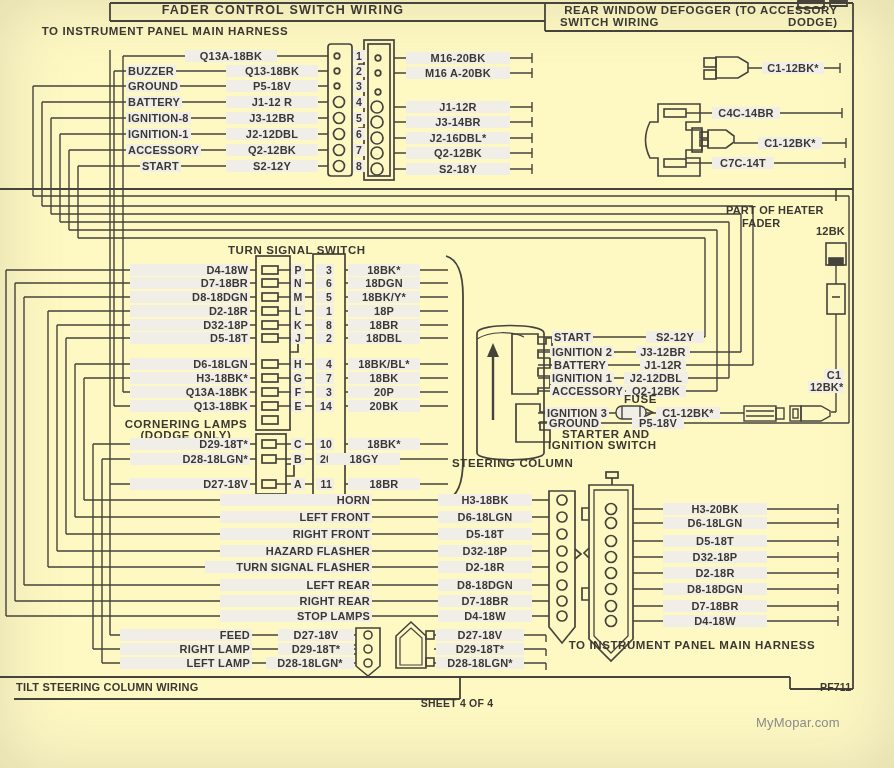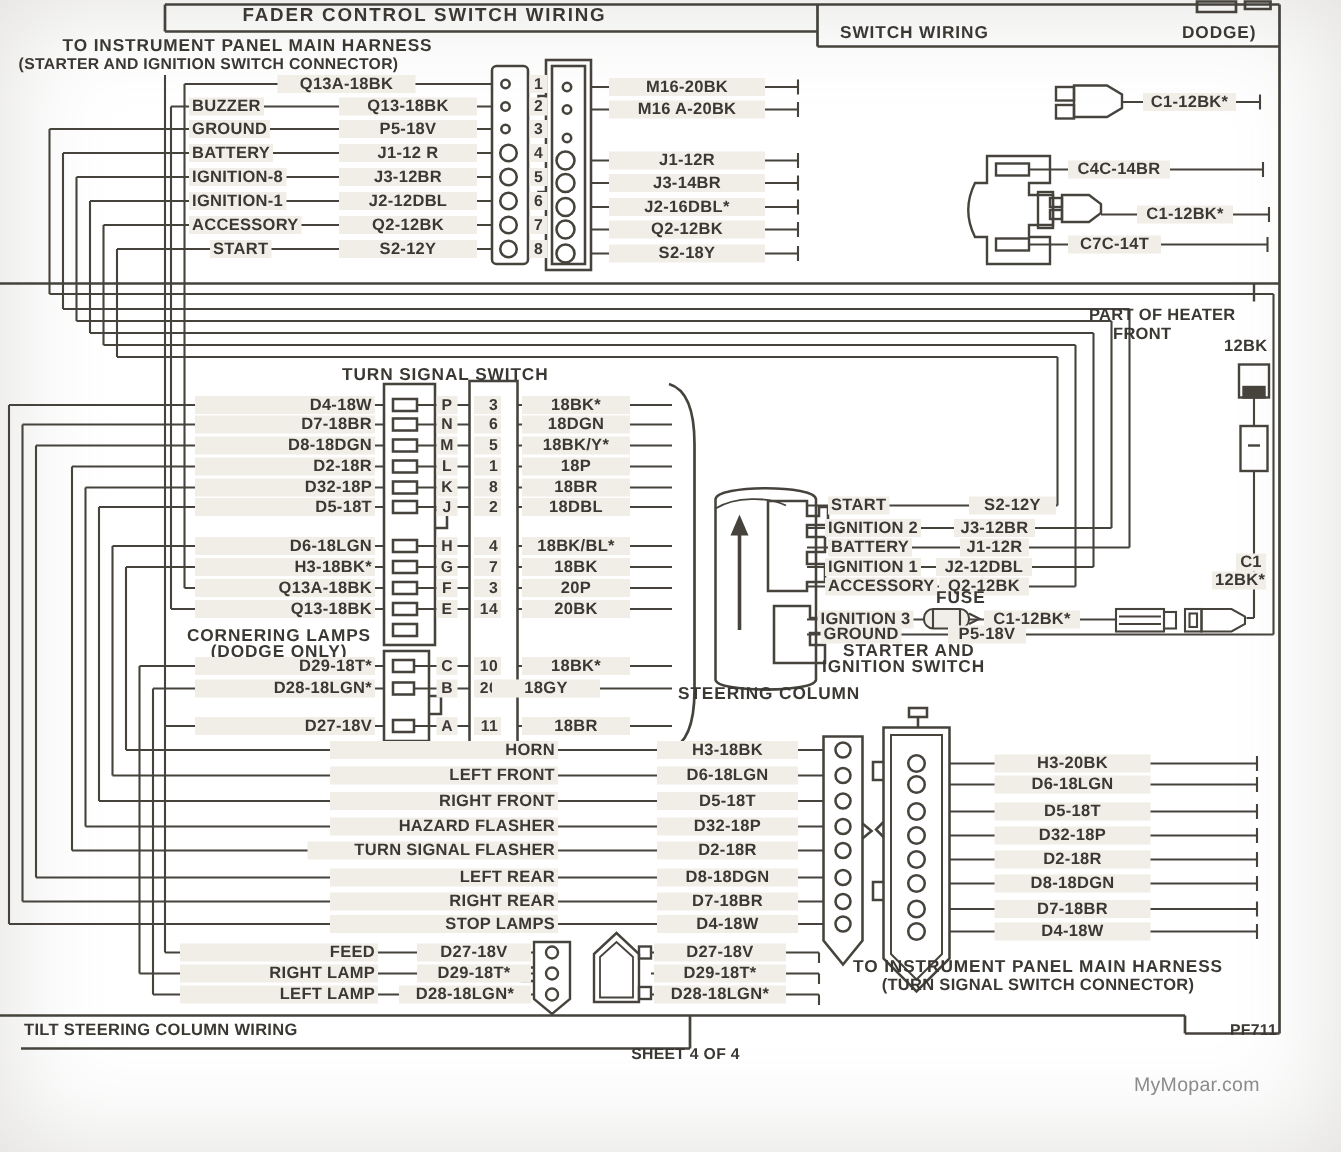--- a/index.html
+++ b/index.html
@@ -1,16 +1,16 @@
 <!DOCTYPE html>
 <html><head>
 <meta charset="utf-8">
 <style>
   html,body{margin:0;padding:0;background:#dcd9d2}
-  #stage{position:relative;width:894px;height:768px;background:#ffffff;overflow:hidden;
+  #stage{position:relative;width:894px;height:768px;background:#fef9c3;overflow:hidden;
          box-shadow:inset 0 0 70px rgba(115,110,98,.22);font-family:"Liberation Sans",sans-serif}
   #wires{position:absolute;left:0;top:0}
   .t{position:absolute;box-sizing:border-box;font:700 11px "Liberation Sans",sans-serif;color:#3b3834;
      letter-spacing:.2px;line-height:12px;white-space:nowrap;background:#f1eee8;padding:0 2px}
   .c{text-align:center}
   .r{text-align:right}
   .nb{background:transparent;padding:0}
   .lg{font-size:12.5px;letter-spacing:1.2px}
   .md{font-size:11.5px;letter-spacing:.6px}
   .sm{font-size:10.5px}
@@ -186,21 +186,20 @@
     <path d="M396,636 l15,-14 15,14 v32 h-30 z"></path>
     <path d="M400,638 l11,-10 11,10 v27 h-22 z" stroke-width="1.2"></path>
     <rect x="426" y="631" width="8" height="8"></rect>
         <rect x="426" y="658" width="8" height="8"></rect>
     <path d="M434,635 H546 M546,635 V642 M434,649 H546 M546,649 V656 M434,663 H546 M546,663 V670" stroke-width="1.4"></path>
   </g>
 </svg>
 
   <span class="t nb c lg" style="left:118px;top:4px;width:330px">FADER CONTROL SWITCH WIRING</span>
   <span class="t nb c md" style="left:30px;top:25px;width:270px">TO INSTRUMENT PANEL MAIN HARNESS</span>
-  <span class="t nb c sm" style="left:8px;top:37px;width:262px">(STARTER AND IGNITION SWITCH CONNECTOR)</span>
 
   <span class="t" style="left:126px;top:65px">BUZZER</span>
   <span class="t" style="left:126px;top:80px">GROUND</span>
   <span class="t" style="left:126px;top:96px">BATTERY</span>
   <span class="t" style="left:126px;top:112px">IGNITION-8</span>
   <span class="t" style="left:126px;top:128px">IGNITION-1</span>
   <span class="t" style="left:126px;top:144px">ACCESSORY</span>
   <span class="t" style="left:140px;top:160px">START</span>
 
   <span class="t c" style="left:185px;top:50px;width:92px">Q13A-18BK</span>
@@ -222,29 +221,30 @@
   <span class="t c sm" style="left:353px;top:160px;width:12px">8</span>
 
   <span class="t c" style="left:406px;top:52px;width:104px">M16-20BK</span>
   <span class="t c" style="left:406px;top:67px;width:104px">M16 A-20BK</span>
   <span class="t c" style="left:406px;top:101px;width:104px">J1-12R</span>
   <span class="t c" style="left:406px;top:116px;width:104px">J3-14BR</span>
   <span class="t c" style="left:406px;top:132px;width:104px">J2-16DBL*</span>
   <span class="t c" style="left:406px;top:147px;width:104px">Q2-12BK</span>
   <span class="t c" style="left:406px;top:163px;width:104px">S2-18Y</span>
 
+  <span class="t nb c md" style="left:548px;top:4px;width:306px">REAR WINDOW DEFOGGER (TO ACCESSORY</span>
   <span class="t nb md" style="left:560px;top:16px">SWITCH WIRING</span>
   <span class="t nb md" style="left:788px;top:16px">DODGE)</span>
   <span class="t c" style="left:762px;top:62px;width:62px">C1-12BK*</span>
   <span class="t c" style="left:712px;top:107px;width:68px">C4C-14BR</span>
   <span class="t c" style="left:758px;top:137px;width:64px">C1-12BK*</span>
   <span class="t c" style="left:712px;top:157px;width:62px">C7C-14T</span>
 
   <span class="t nb" style="left:726px;top:204px">PART OF HEATER</span>
-  <span class="t nb" style="left:742px;top:217px">FRONT</span>
+  <span class="t nb" style="left:742px;top:217px">FADER</span>
   <span class="t nb" style="left:816px;top:225px">12BK</span>
   <span class="t c" style="left:824px;top:369px;width:20px">C1</span>
   <span class="t c" style="left:808px;top:381px;width:36px">12BK*</span>
 
   <span class="t nb md" style="left:228px;top:244px">TURN SIGNAL SWITCH</span>
   <span class="t r" style="left:130px;top:264px;width:120px">D4-18W</span>
   <span class="t r" style="left:130px;top:277px;width:120px">D7-18BR</span>
   <span class="t r" style="left:130px;top:291px;width:120px">D8-18DGN</span>
   <span class="t r" style="left:130px;top:305px;width:120px">D2-18R</span>
   <span class="t r" style="left:130px;top:319px;width:120px">D32-18P</span>
@@ -353,19 +353,18 @@
   <span class="t r" style="left:120px;top:643px;width:132px">RIGHT LAMP</span>
   <span class="t r" style="left:120px;top:657px;width:132px">LEFT LAMP</span>
   <span class="t c" style="left:278px;top:629px;width:76px">D27-18V</span>
   <span class="t c" style="left:278px;top:643px;width:76px">D29-18T*</span>
   <span class="t c" style="left:266px;top:657px;width:88px">D28-18LGN*</span>
   <span class="t c" style="left:436px;top:629px;width:88px">D27-18V</span>
   <span class="t c" style="left:436px;top:643px;width:88px">D29-18T*</span>
   <span class="t c" style="left:436px;top:657px;width:88px">D28-18LGN*</span>
 
   <span class="t nb c md" style="left:556px;top:639px;width:272px">TO INSTRUMENT PANEL MAIN HARNESS</span>
-  <span class="t nb c" style="left:556px;top:651px;width:272px">(TURN SIGNAL SWITCH CONNECTOR)</span>
   <span class="t nb" style="left:16px;top:681px">TILT STEERING COLUMN WIRING</span>
   <span class="t nb c sm" style="left:390px;top:697px;width:134px">SHEET 4 OF 4</span>
   <span class="t nb sm" style="left:820px;top:681px">PF711</span>
   <span class="t nb wm" style="left:756px;top:715px">MyMopar.com</span>
 
 </div>
 
 </body></html>

